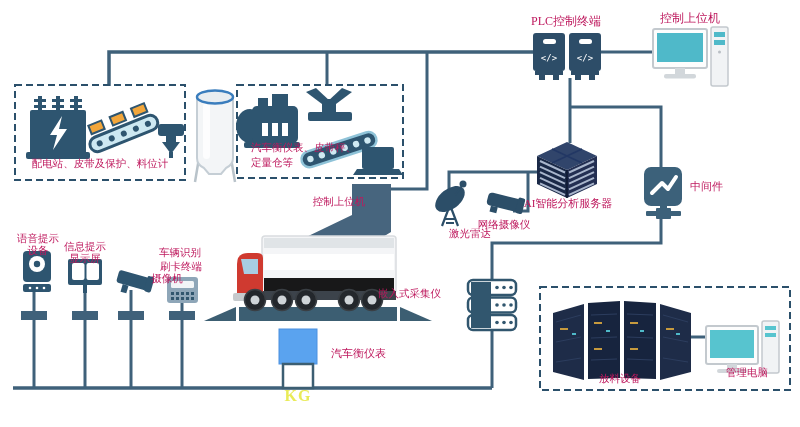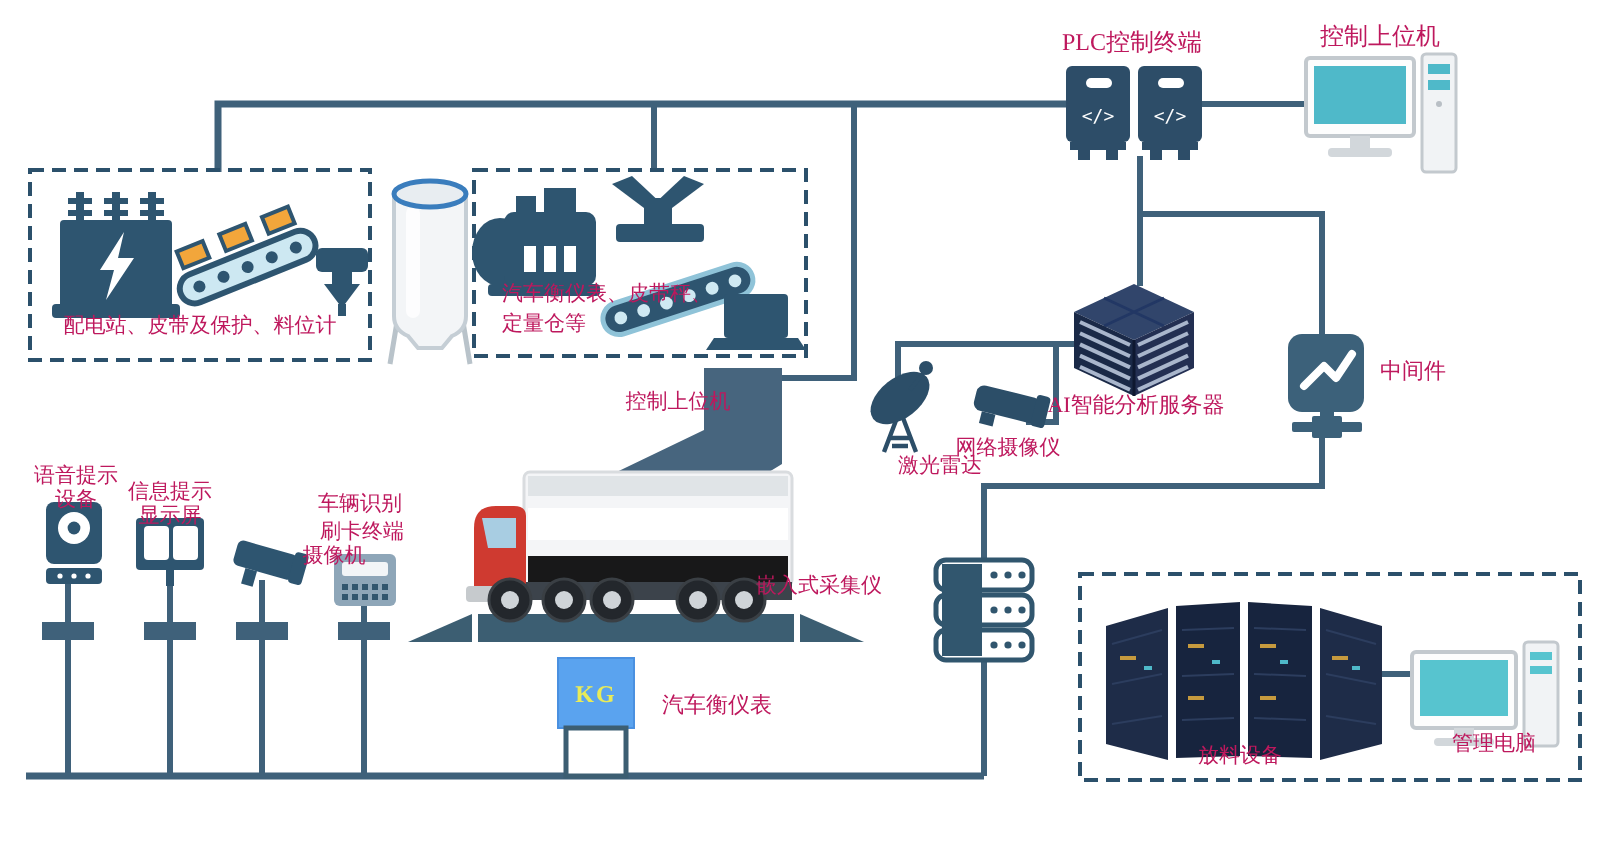--- a/index.html
+++ b/index.html
@@ -4,21 +4,21 @@
 <style>
   html,body{margin:0;padding:0;background:#ffffff;}
   #stage{position:relative;width:800px;height:427px;background:#ffffff;overflow:hidden;
          font-family:"Liberation Serif","DejaVu Serif",serif;}
   #art{position:absolute;left:0;top:0;z-index:1;}
   .lbl{position:absolute;z-index:2;color:#be185d;white-space:nowrap;line-height:1.1;}
   .c{transform:translateX(-50%);text-align:center;}
   .f12{font-size:12px;}
   .f11{font-size:11px;}
   .f10{font-size:10.5px;}
-  .kg{color:#e9eb58;font-weight:bold;font-size:12px;letter-spacing:1px;}
+  .kg{color:#e9eb58;font-weight:bold;font-size:16px;letter-spacing:1px;margin-top:46px;}
 </style>
 </head>
 <body>
 
 <div id="stage">
 
 <svg id="art" width="800" height="427" viewBox="0 0 800 427">
 
   <g stroke="#3f617a" stroke-width="3" fill="none">
     <path d="M109,86 L109,52 L533,52" stroke-width="3.5"></path>

